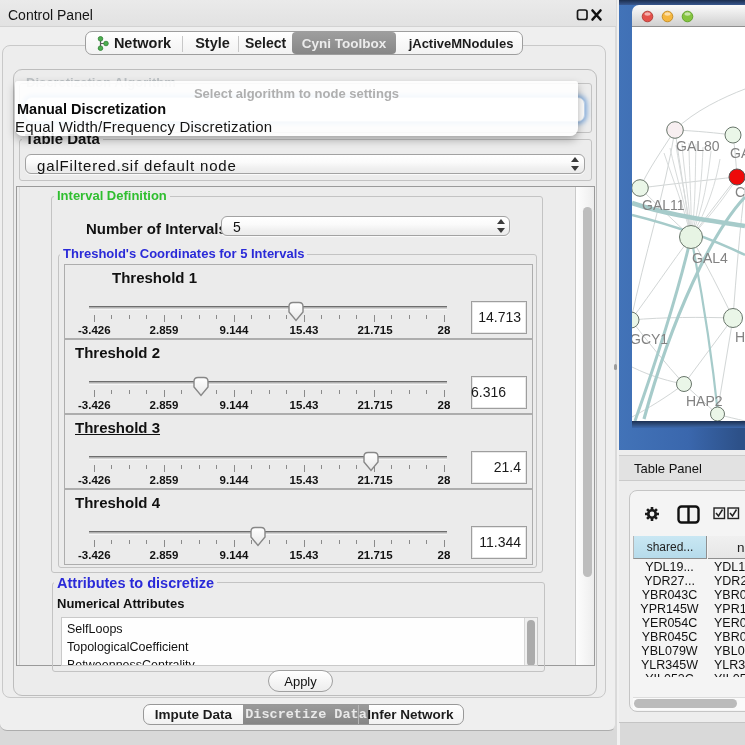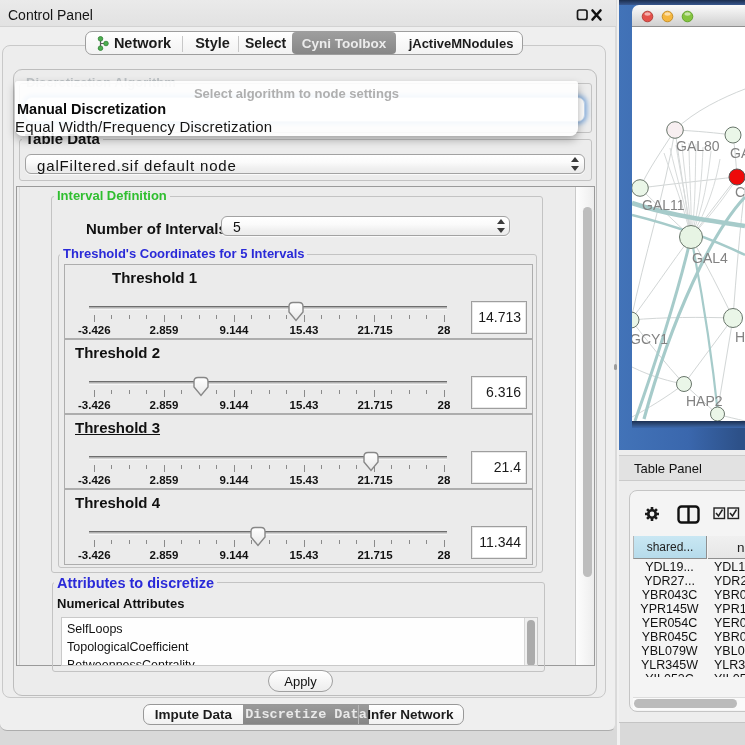--- a/index.html
+++ b/index.html
@@ -118,21 +118,21 @@
         </linearGradient>
       </defs>
     </svg>
   <div style="position:absolute; left:13px; top:59px; width:32px; text-align:center; font-size:11.5px; font-weight:bold; color:#111;">-3.426</div>
   <div style="position:absolute; left:83px; top:59px; width:32px; text-align:center; font-size:11.5px; font-weight:bold; color:#111;">2.859</div>
   <div style="position:absolute; left:153px; top:59px; width:32px; text-align:center; font-size:11.5px; font-weight:bold; color:#111;">9.144</div>
   <div style="position:absolute; left:223px; top:59px; width:32px; text-align:center; font-size:11.5px; font-weight:bold; color:#111;">15.43</div>
   <div style="position:absolute; left:289px; top:59px; width:42px; text-align:center; font-size:11.5px; font-weight:bold; color:#111;">21.715</div>
   <div style="position:absolute; left:363px; top:59px; width:32px; text-align:center; font-size:11.5px; font-weight:bold; color:#111;">28</div>
   <div style="position:absolute; left:406px; top:36px; width:56px; height:33px; background:#FFFFFF; border:1px solid #9E9E9E; box-shadow:inset 0 0 0 1px #E8E8E8;"></div>
-  <div style="position:absolute; left:406px; top:44px; width:50px; text-align:right; font-size:14px; color:#1A1A1A;">6.316</div>
+  <div style="position:absolute; left:406px; top:44px; width:50px; font-size:14px; color:#1A1A1A;">6.316</div>
 </div>
 <div class="abs" style="left:64px; top:414px; width:469px; height:75px; border:1px solid #ADADAD; background:#EBEBEB;">
   <div style="position:absolute; left:10px; top:4px; font-size:15px; font-weight:bold; color:#111;text-decoration:underline;">Threshold 3</div>
   <div style="position:absolute; left:24px; top:41px; width:358px; height:4px; background:linear-gradient(#9E9E9E,#C0C0C0 45%,#E2E2E2); border-top:1px solid #6E6E6E; border-bottom:1px solid #F6F6F6;"></div>
   <div style="position:absolute; left:28.5px; top:50px; width:352px; height:4px; background:repeating-linear-gradient(to right,#8A8A8A 0 1px,transparent 1px 17.5px);"></div>
   <div style="position:absolute; left:28.5px; top:50px; width:352px; height:7px; background:repeating-linear-gradient(to right,#8A8A8A 0 1px,transparent 1px 70px);"></div>
   <svg style="position:absolute; left:297px; top:36px;" width="18" height="21" viewBox="0 0 18 21">
       <path d="M2 5.5 Q2 1.5 6 1.5 H12 Q16 1.5 16 5.5 V11 L9 19.5 L2 11 Z" fill="url(#tg414)" stroke="#878787" stroke-width="1.4"></path>
       <defs>
         <linearGradient id="tg414" x1="0" y1="0" x2="0" y2="1">

